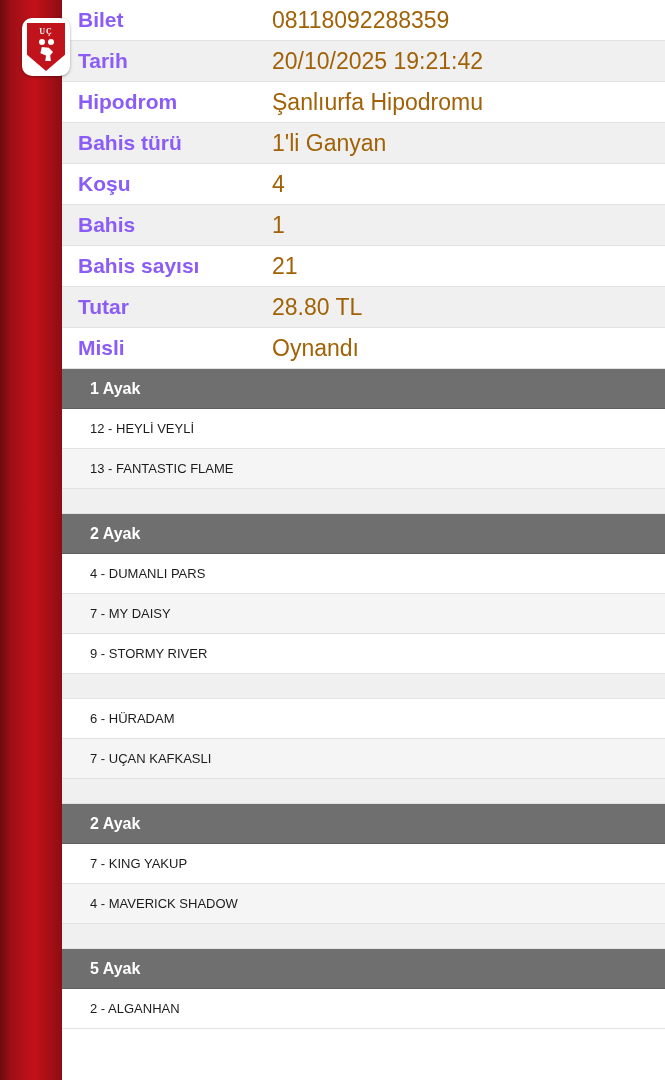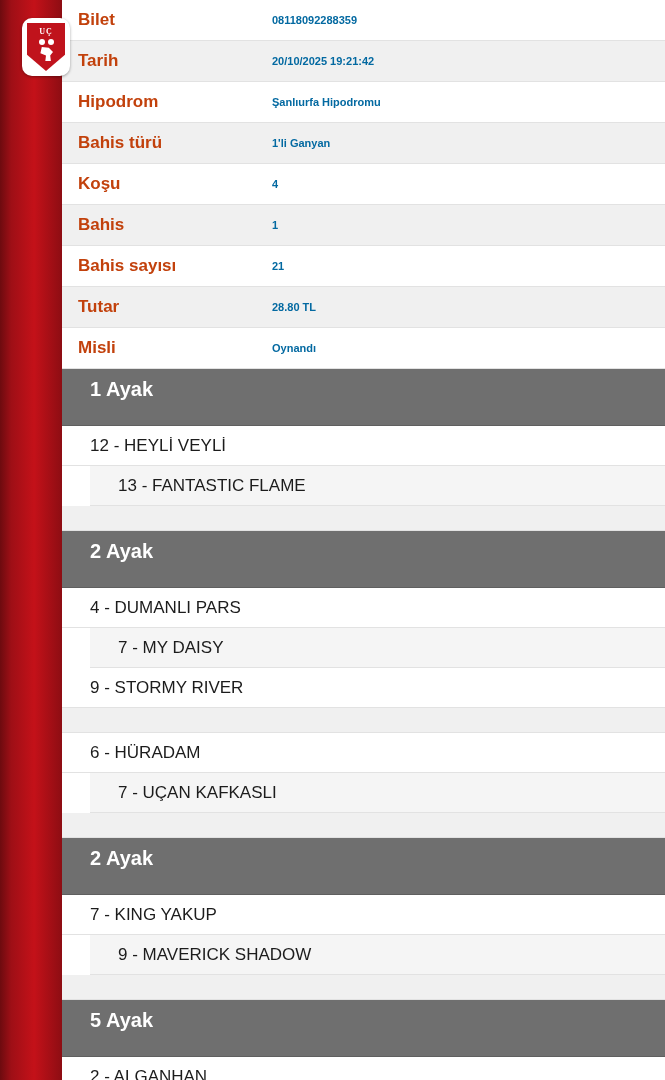--- a/index.html
+++ b/index.html
@@ -97,58 +97,56 @@
     height: 40px;
     vertical-align: middle;
     border-bottom: 1px solid #e2e2e2;
   }
   .info-row.alt td {
     background: #f0f0f0;
   }
   .cell-label {
     width: 188px;
     padding-left: 16px !important;
-    font-size: 17px;
+    font-size: 21px;
     font-weight: bold;
-    color: #c2410c;
+    color: #8b5cf6;
     white-space: nowrap;
   }
   .cell-value {
     padding-left: 6px !important;
-    font-size: 11px;
-    color: #0369a1;
+    font-size: 23px;
+    color: #a16207;
     white-space: nowrap;
-    font-weight: bold;
   }
 
   
   .leg-header {
     background: #6f6f6f;
     color: #ffffff;
-    font-size: 20px;
+    font-size: 16px;
     font-weight: bold;
-    height: 57px;
+    height: 40px;
     line-height: 40px;
     padding-left: 28px;
     box-sizing: border-box;
     border-bottom: 1px solid #5f5f5f;
   }
   .leg-row {
     height: 40px;
     line-height: 40px;
-    font-size: 17px;
+    font-size: 13px;
     color: #1c1c1c;
     padding-left: 28px;
     box-sizing: border-box;
     border-bottom: 1px solid #e2e2e2;
     background: #ffffff;
   }
   .leg-row.alt {
     background: #f5f5f5;
-    margin-left: 28px;
   }
   .leg-gap {
     height: 24px;
     background: #f0f0f0;
     border-bottom: 1px solid #e2e2e2;
   }
 </style>
 </head>
 <body>
 
@@ -220,20 +218,20 @@
     <div class="leg-row alt">7 - MY DAISY</div>
     <div class="leg-row">9 - STORMY RIVER</div>
     <div class="leg-gap"></div>
 
     <div class="leg-row">6 - HÜRADAM</div>
     <div class="leg-row alt">7 - UÇAN KAFKASLI</div>
     <div class="leg-gap"></div>
 
     <div class="leg-header">2 Ayak</div>
     <div class="leg-row">7 - KING YAKUP</div>
-    <div class="leg-row alt">9 - MAVERICK SHADOW</div>
+    <div class="leg-row alt">4 - MAVERICK SHADOW</div>
     <div class="leg-gap"></div>
 
     <div class="leg-header">5 Ayak</div>
     <div class="leg-row">2 - ALGANHAN</div>
 
   </div>
 </div>
 
 </body></html>

